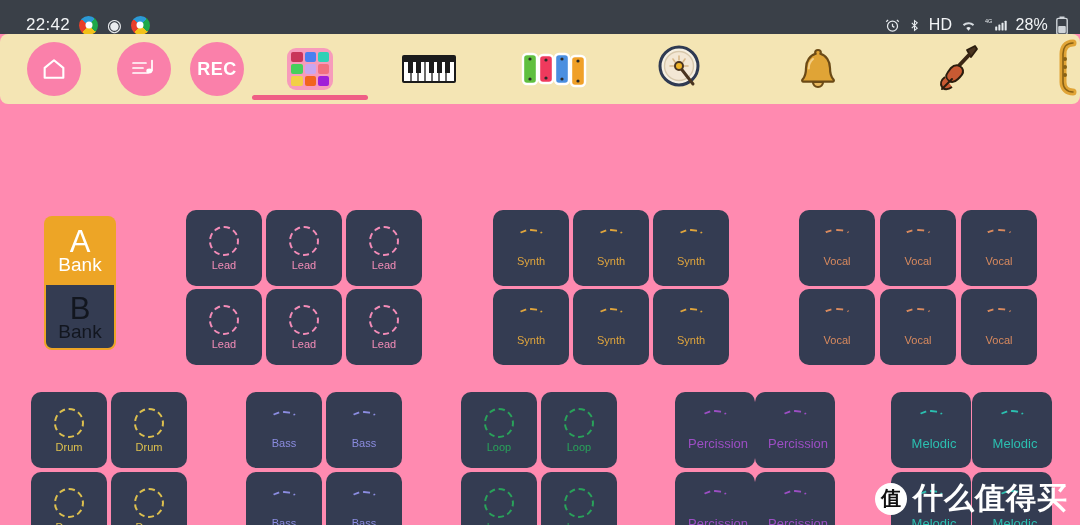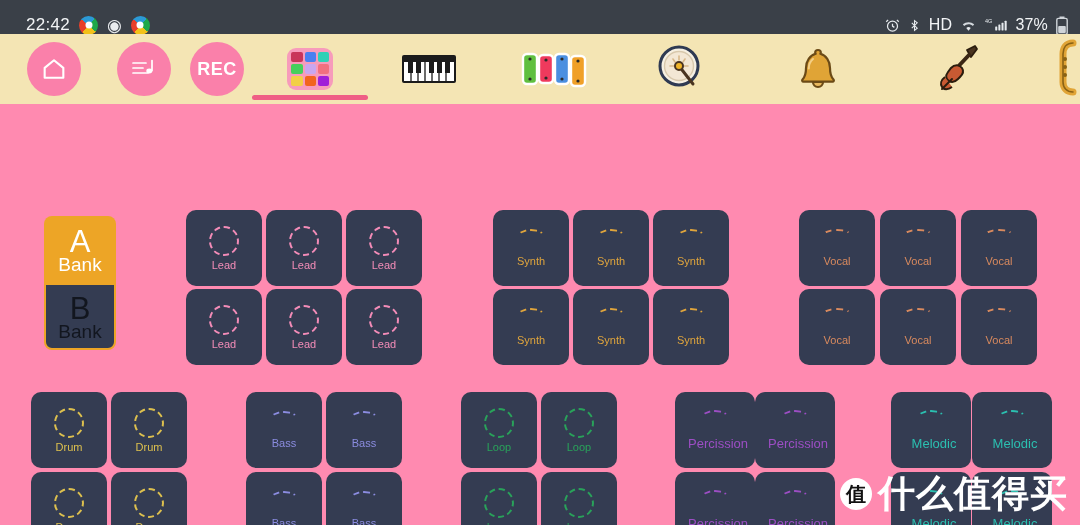--- a/index.html
+++ b/index.html
@@ -30,21 +30,21 @@
     position: relative; }
   .app-dot::after { content:""; position:absolute; left:50%; top:50%; transform:translate(-50%,-50%);
     width:7px; height:7px; border-radius:50%; background:#fff; }
   .swirl { font-size: 17px; color: #e9ecef; line-height: 1; }
 
   
   .toolbar {
     position: relative;
     height: 70px; width: 100%;
     background: #f4e5b4;
-    display: flex; align-items: center;
+    display: flex; align-items: center; border-radius: 8px;
   }
   .tb-item { position: relative; height: 70px; display: flex; align-items: center; justify-content: center; }
 
   .round-btn {
     width: 54px; height: 54px; border-radius: 50%;
     background: #fa80aa;
     display: flex; align-items: center; justify-content: center;
     color: #fff;
   }
   .rec-label { font-size: 18px; font-weight: bold; color: #ffffff; letter-spacing: .5px; }
@@ -98,21 +98,21 @@
     pointer-events: none;
   }
   .wm-logo {
     width: 32px; height: 32px; border-radius: 50%;
     background: #ffffff; color: #111;
     display: flex; align-items: center; justify-content: center;
     font-size: 20px; font-weight: bold;
     font-family: "DejaVu Sans", sans-serif;
   }
   .wm-text {
-    font-size: 37px; font-weight: bold; color: #ffffff;
+    font-size: 30px; font-weight: bold; color: #ffffff;
     font-family: "DejaVu Sans", sans-serif;
     letter-spacing: 1px;
   }
 </style>
 </head>
 <body>
 
 <div class="status-bar">
   <div class="status-left">
     <span class="status-time">22:42</span>
@@ -143,21 +143,21 @@
     </span>
     <span class="ico">
       <svg width="22" height="16" viewBox="0 0 28 18" fill="#e6eaee">
         <text x="0" y="7" font-size="7" font-family="Liberation Sans" fill="#e6eaee">4G</text>
         <rect x="13" y="11" width="2.6" height="5" rx=".6"></rect>
         <rect x="17" y="8.5" width="2.6" height="7.5" rx=".6"></rect>
         <rect x="21" y="6" width="2.6" height="10" rx=".6"></rect>
         <rect x="25" y="3.5" width="2.6" height="12.5" rx=".6"></rect>
       </svg>
     </span>
-    <span class="battery-pct">37%</span>
+    <span class="battery-pct">28%</span>
     <span class="ico">
       <svg width="12" height="19" viewBox="0 0 12 19" fill="none">
         <rect x="3.5" y="0.5" width="5" height="2" fill="#cfd4d9"></rect>
         <rect x="0.8" y="2.4" width="10.4" height="16" rx="1.6" stroke="#cfd4d9" stroke-width="1.4"></rect>
         <rect x="2.2" y="10" width="7.6" height="7" rx="1" fill="#cfd4d9"></rect>
       </svg>
     </span>
   </div>
 </div>
 

